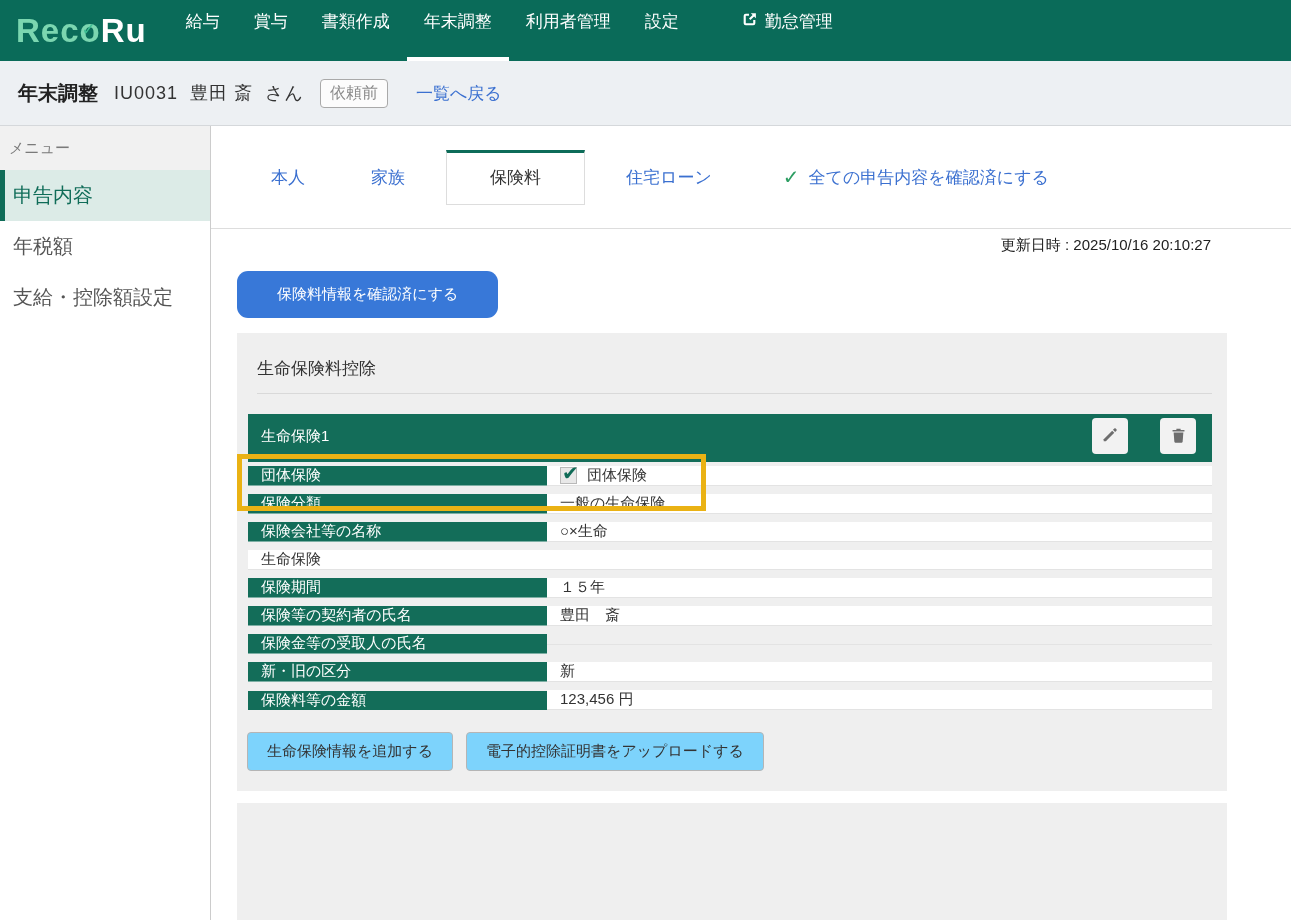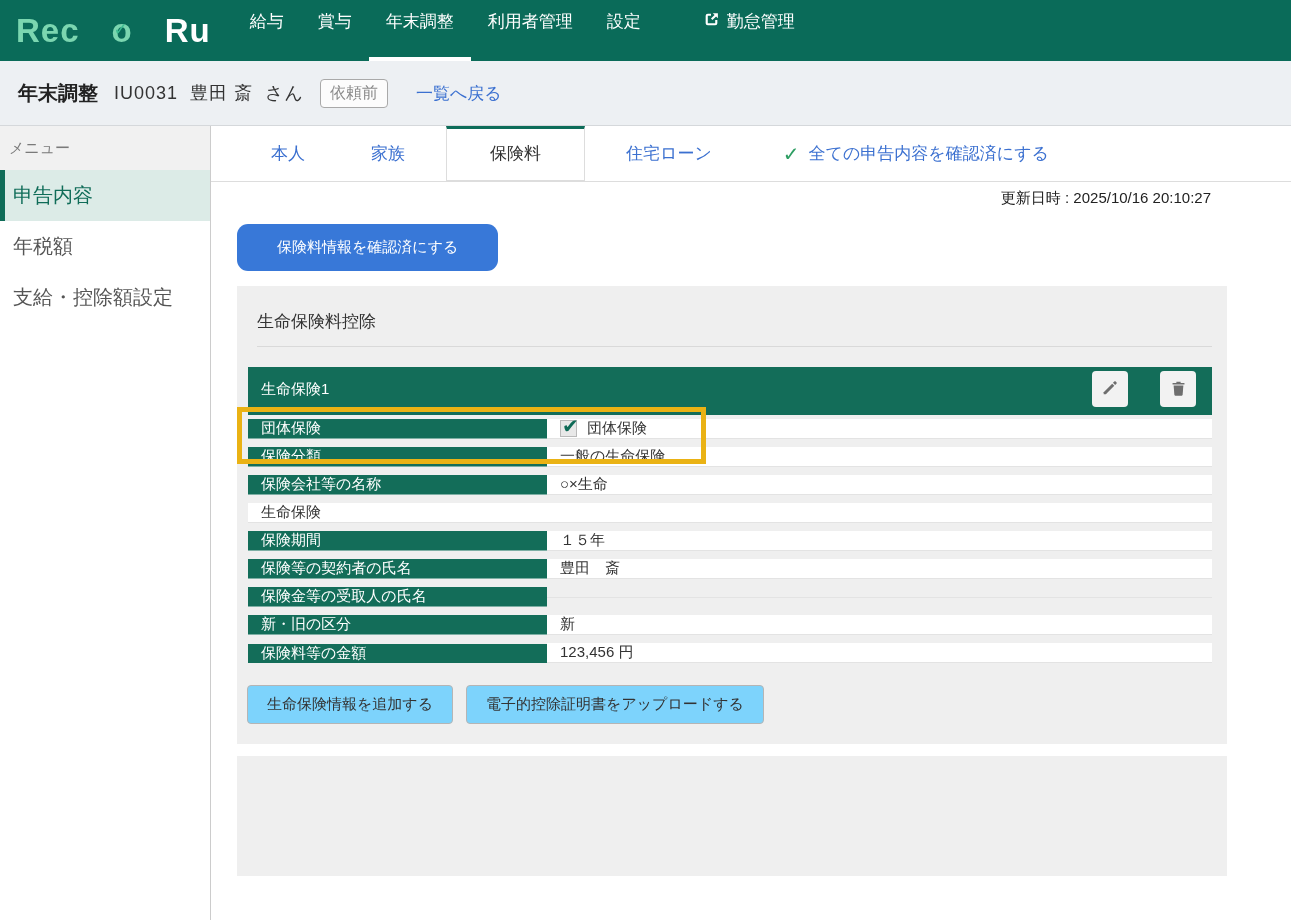--- a/index.html
+++ b/index.html
@@ -9,21 +9,21 @@
     --button-blue:#3878d8;
     --highlight-yellow:#eab214;
     --panel-gray:#efefef;
     --subheader-gray:#edf0f3;
   }
   *{margin:0;padding:0;box-sizing:border-box;}
   html,body{width:1291px;height:920px;overflow:hidden;background:#fff;
     font-family:"Liberation Sans","DejaVu Sans",sans-serif;}
   
   .navbar{height:61px;background:var(--brand-green);display:flex;align-items:stretch;padding-left:16px;}
-  .logo{display:flex;align-items:center;font-size:33px;margin-right:22px;letter-spacing:1px;font-weight:bold;gap:32px;}
+  .logo{display:flex;align-items:center;font-size:33px;margin-right:22px;letter-spacing:1px;font-weight:bold;}
   .logo .mint{color:#7bd6b0;}
   .logo .white{color:#fff;}
   .logo-o{position:relative;color:#7bd6b0;}
   .logo-check{position:absolute;left:2px;top:7px;font-size:17px;color:#3dbd92;font-weight:bold;}
   .nav-menu{display:flex;align-items:stretch;}
   .nav-item{display:flex;align-items:center;gap:7px;padding:4px 17px 18px 17px;color:#fff;font-size:17px;
     border-bottom:4px solid transparent;cursor:pointer;white-space:nowrap;}
   .nav-item.active{border-bottom-color:#fff;}
   .nav-item.external{margin-left:28px;}
   
@@ -36,21 +36,21 @@
     padding:3px 9px;background:#fcfcfc;}
   .back-link{margin-left:28px;color:var(--link-blue);font-size:17px;cursor:pointer;}
   
   .layout{display:flex;height:794px;}
   .sidebar{width:211px;min-width:211px;border-right:1px solid #ccc;background:#fff;}
   .sb-title{background:#f1f1f1;color:#7a7a7a;font-size:15px;padding:13px 10px 12px 9px;}
   .sb-item{font-size:20px;color:#555;padding:12px 10px 12px 8px;border-left:5px solid transparent;cursor:pointer;}
   .sb-item.active{background:#dcebe7;border-left-color:#0f6c58;color:#0f6c58;}
   .content{flex:1;background:#fff;}
   
-  .tabs-row{height:56px;border-bottom:1px solid #ddd;display:flex;align-items:center;padding-left:27px;}
+  .tabs-row{height:103px;border-bottom:1px solid #ddd;display:flex;align-items:center;padding-left:27px;}
   .tab{font-size:17px;color:var(--link-blue);padding:0 33px;cursor:pointer;white-space:nowrap;}
   .tab.active{color:#333;border:1px solid #ddd;border-top:3px solid #0d6c59;background:#fff;
     padding:13px 43px 15px 43px;margin:0 8px;}
   .confirm-all{display:flex;align-items:center;gap:9px;margin-left:38px;color:var(--link-blue);
     font-size:17px;cursor:pointer;white-space:nowrap;}
   .check-glyph{color:#2e9e63;font-weight:bold;font-size:20px;line-height:1;}
   
   .content-inner{margin-left:26px;width:990px;}
   .update-row{text-align:right;font-size:15px;color:#222;margin-top:7px;padding-right:16px;}
   .primary-btn{margin-top:16px;background:var(--button-blue);color:#fff;font-size:15px;
@@ -87,20 +87,21 @@
 
 <div class="navbar">
   <div class="logo">
     <span class="mint">Rec</span>
       <span class="logo-o"><span>o</span><span class="logo-check">✓</span></span>
       <span class="white">Ru</span>
   </div>
   <div class="nav-menu" id="nav-items">
       <div class="nav-item">給与</div>
       <div class="nav-item">賞与</div>
+      <div class="nav-item">書類作成</div>
       <div class="nav-item active">年末調整</div>
       <div class="nav-item">利用者管理</div>
       <div class="nav-item">設定</div>
     </div>
   <div class="nav-item external">
     <span>
       <svg width="17" height="17" viewBox="0 0 16 16">
         <path d="M2.5 4.5 a2 2 0 0 1 2-2 h3 v2 h-3 v7 h7 v-3 h2 v3 a2 2 0 0 1 -2 2 h-7 a2 2 0 0 1 -2 -2 Z" fill="#fff"></path>
         <path d="M9.2 2 H14 v4.8 l-1.7-1.7 -3.4 3.4 -1.4-1.4 3.4-3.4 Z" fill="#fff"></path>
       </svg>

